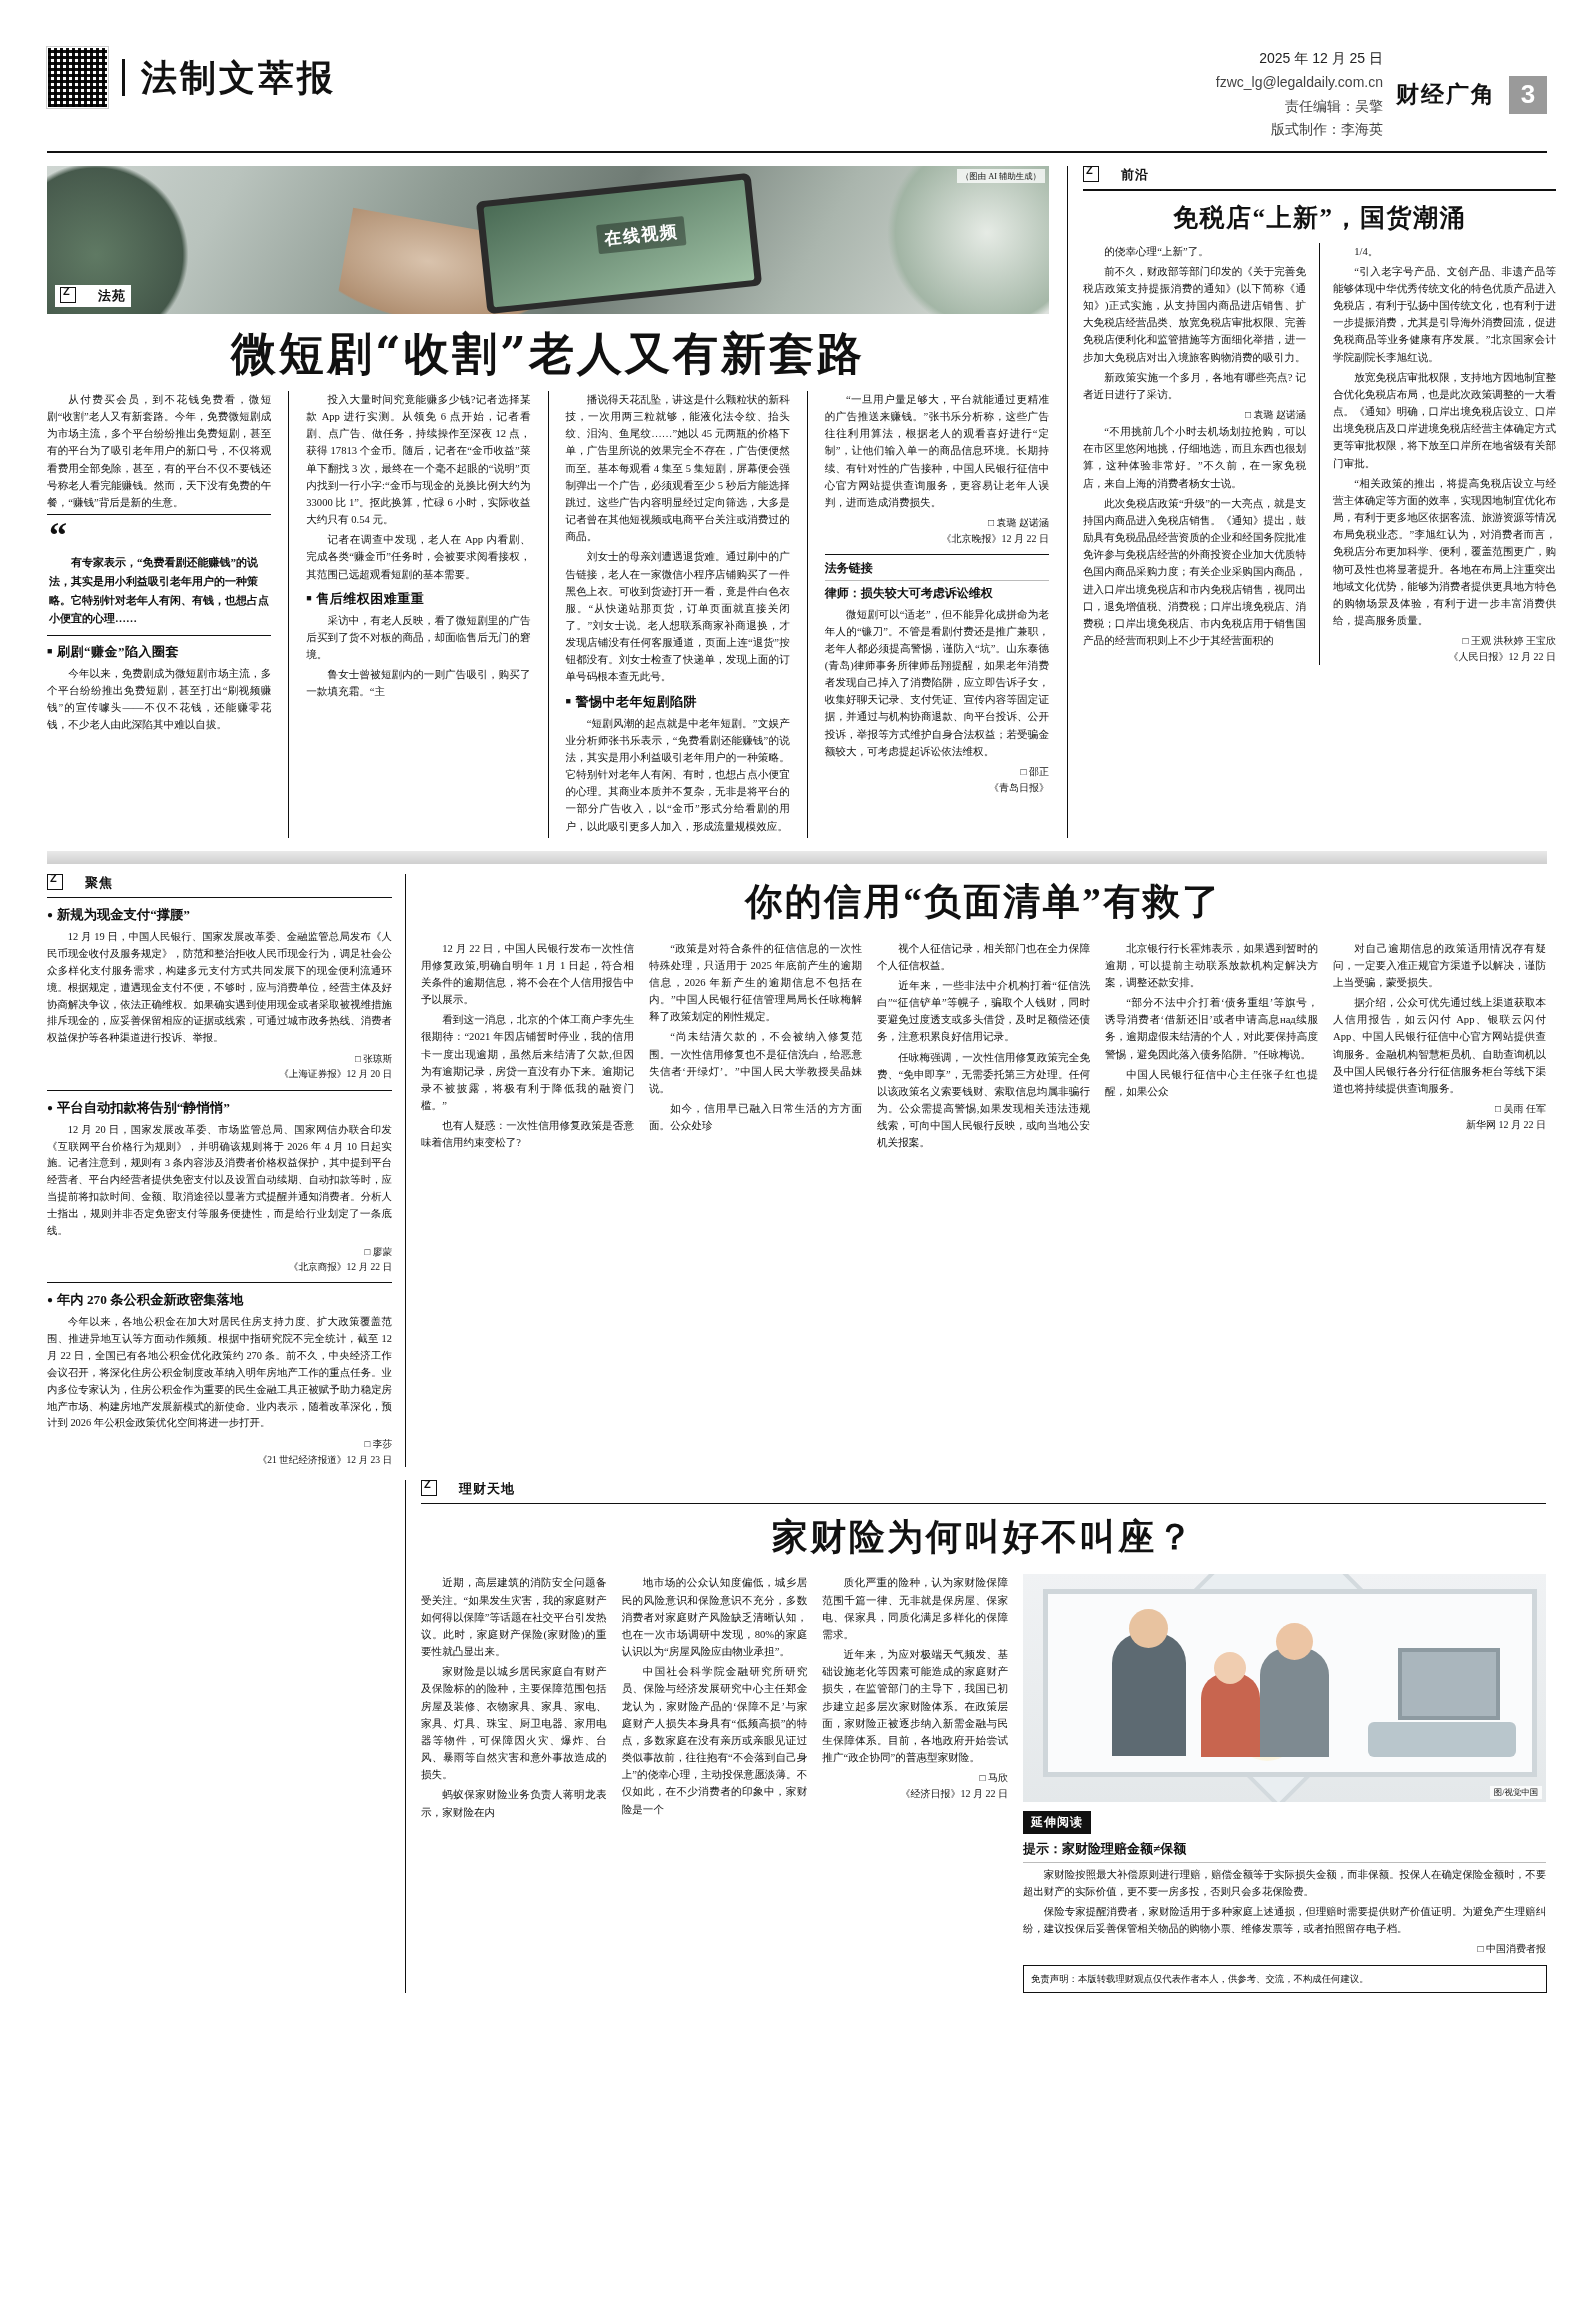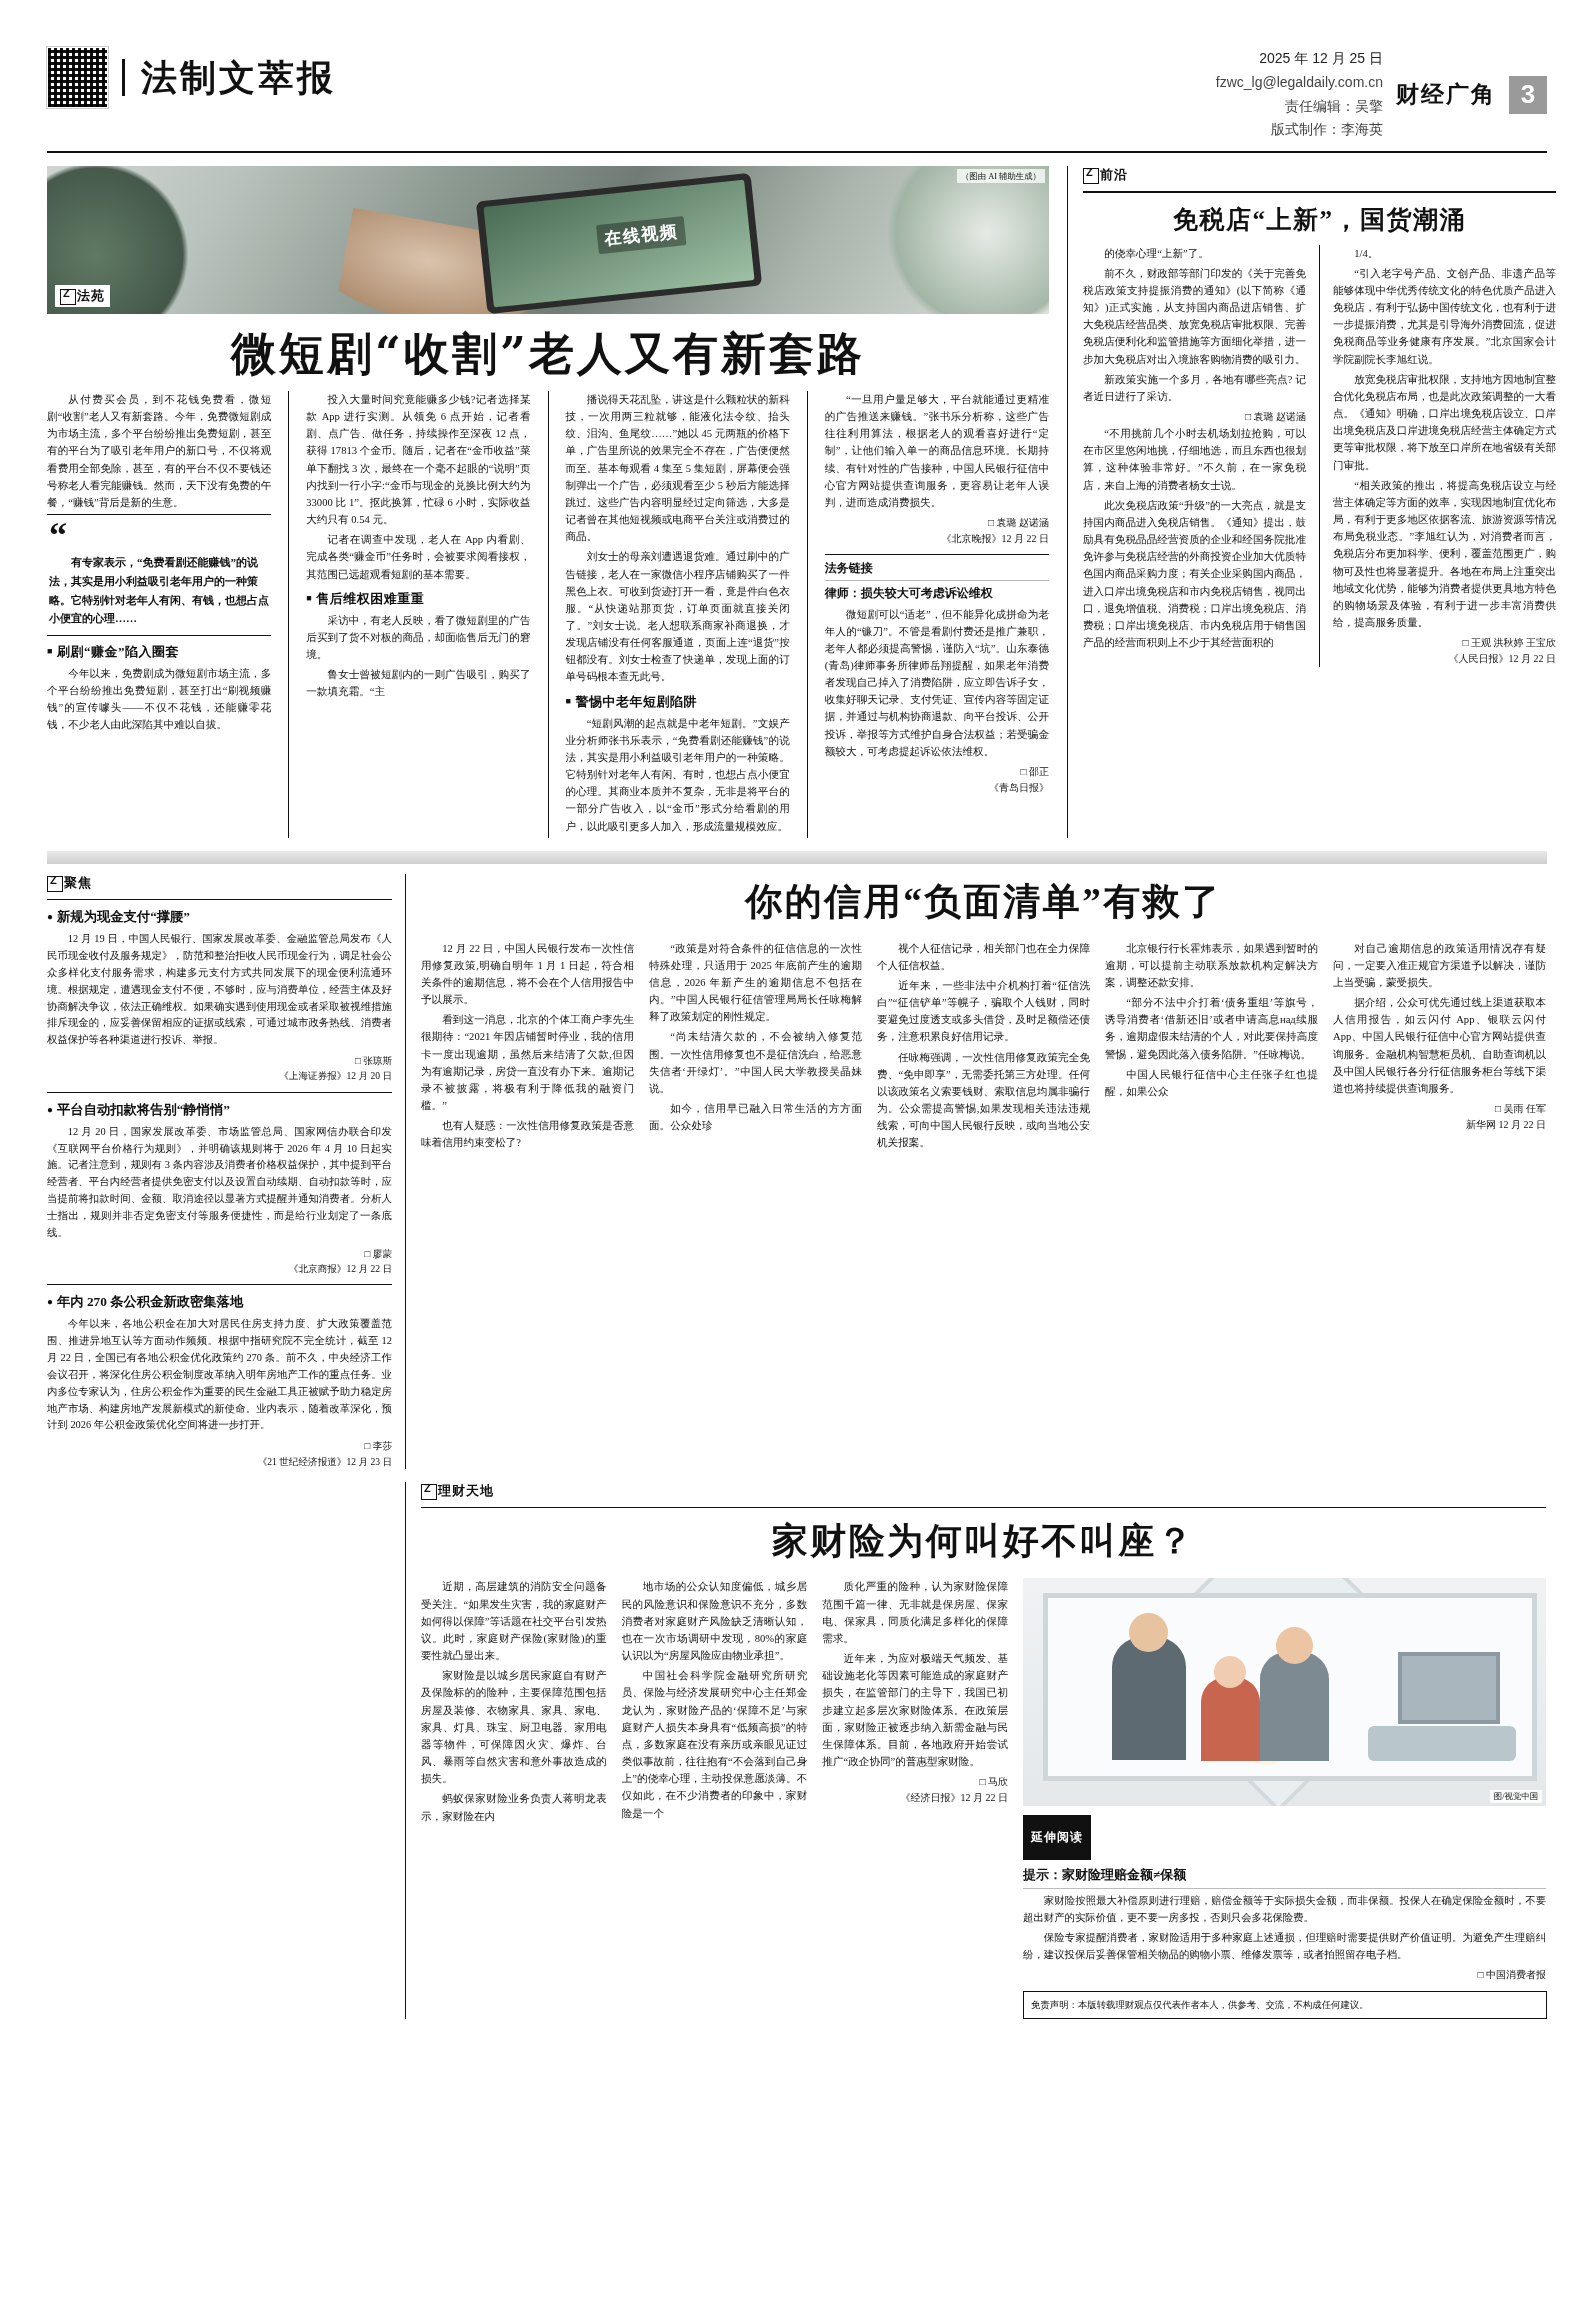--- a/index.html
+++ b/index.html
@@ -17,21 +17,21 @@
   .logo{font-family:"DejaVu Serif",serif;font-weight:700;font-size:36px;letter-spacing:3px;color:#111;
         border-left:3px solid #111;padding-left:16px;line-height:1.05;}
   .mh-right{display:flex;align-items:center;gap:13px;}
   .mh-meta{text-align:right;font-size:14px;line-height:1.7;color:#222;font-family:"Liberation Sans",sans-serif;}
   .mh-meta .em{color:#444;}
   .section-name{font-size:23px;font-weight:700;letter-spacing:2px;color:#111;}
   .page-num{width:38px;height:38px;background:#9a9a9a;color:#fff;font-size:26px;font-weight:700;
             display:flex;align-items:center;justify-content:center;font-family:"Liberation Sans",sans-serif;}
 
   
-  .tag{display:inline-flex;align-items:flex-end;gap:1px;font-size:13px;font-weight:700;color:#111;letter-spacing:1px;}
+  .tag{display:inline-flex;align-items:flex-start;gap:22px;font-size:13px;font-weight:700;color:#111;letter-spacing:1px;}
   .tag .zmark{display:inline-block;width:14px;height:14px;border:1.5px solid #111;position:relative;}
   .tag .zmark:after{content:"Z";position:absolute;left:2px;top:-3px;font-size:11px;font-weight:700;font-family:"Liberation Sans",sans-serif;}
   .rule{height:1.5px;background:#111;margin:5px 0 0 0;}
   .thin{height:0.5px;background:#bbb;}
 
   .col-text{font-size:10.6px;line-height:1.62;text-align:justify;color:#111;}
   .col-text p{margin:0 0 3px 0;text-indent:2em;}
   .byline{text-align:right;font-size:10px;line-height:1.6;margin-top:4px;}
 
   
@@ -104,21 +104,21 @@
   .illus .p2{position:absolute;left:178px;top:99px;width:59px;height:84px;background:#c8654f;border-radius:25px 25px 0 0;}
   .illus .p2h{position:absolute;left:191px;top:78px;width:32px;height:32px;background:#f0cdb0;border-radius:50%;}
   .illus .p3{position:absolute;left:237px;top:74px;width:69px;height:109px;background:#7e8a91;border-radius:27px 27px 0 0;}
   .illus .p3h{position:absolute;left:253px;top:49px;width:37px;height:37px;background:#ecc5a4;border-radius:50%;}
   .illus .glow{position:absolute;left:212px;top:123px;width:64px;height:64px;border-radius:50%;background:radial-gradient(circle,#ffe9a8,rgba(255,233,168,0));}
   .illus .tv{position:absolute;left:375px;top:74px;width:94px;height:64px;background:#aab6bd;border:4px solid #8d9aa1;}
   .illus .sofa{position:absolute;left:345px;top:148px;width:148px;height:35px;background:#b9c6cc;border-radius:6px;}
   .illus .credit{position:absolute;right:4px;bottom:3px;font-size:8.4px;background:rgba(255,255,255,.8);padding:1px 4px;}
 
   .ext-box{margin-top:9px;width:523px;}
-  .ext-tag{display:inline-block;background:#111;color:#fff;font-size:12px;font-weight:700;padding:14px 8px;letter-spacing:1px;}
+  .ext-tag{display:inline-block;background:#111;color:#fff;font-size:12px;font-weight:700;padding:3px 8px;letter-spacing:1px;}
   .ext-title{font-size:13px;font-weight:700;margin:6px 0 4px 0;}
   .ext-box .col-text{font-size:10.4px;}
 
   .disclaimer{border:1px solid #111;padding:6px 7px;margin-top:8px;width:508px;font-size:9.4px;line-height:1.5;}
 </style>
 </head>
 <body>
 
 <div class="page">
  <div class="inner">

